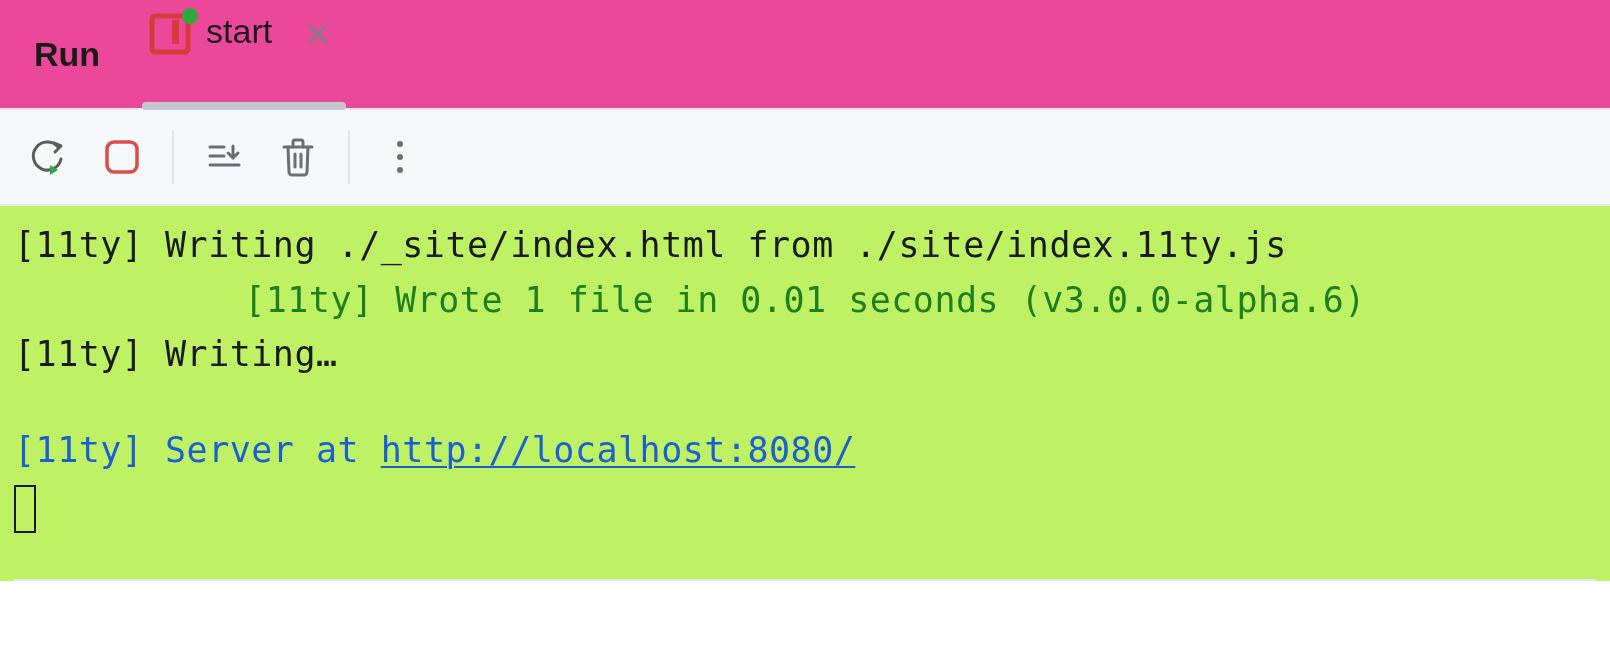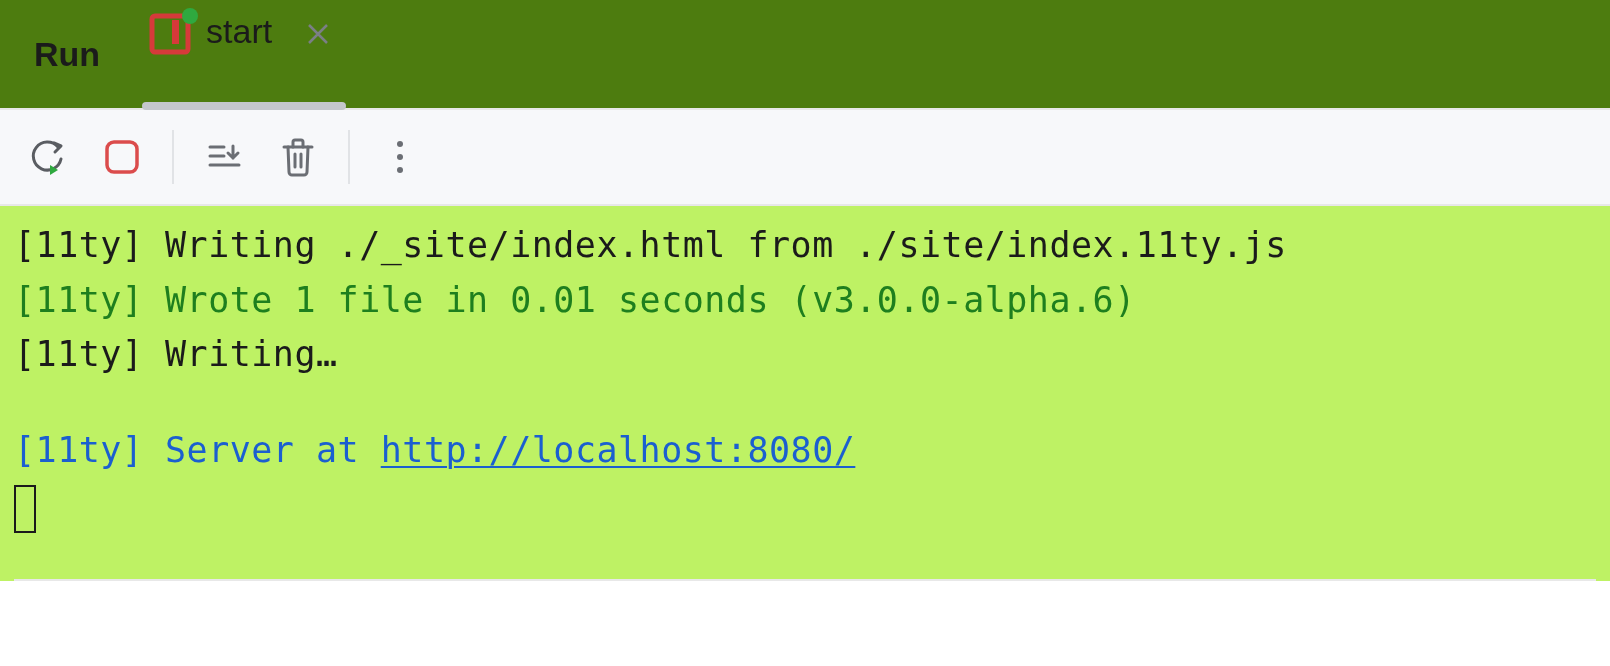--- a/index.html
+++ b/index.html
@@ -1,21 +1,21 @@
 <!DOCTYPE html>
 <html><head>
 <meta charset="utf-8">
 <style>
   * { box-sizing: border-box; margin: 0; padding: 0; }
   html, body { width: 1610px; height: 666px; font-family: -apple-system, "Segoe UI", sans-serif; background: #fff; }
   .header {
     display: flex;
     align-items: center;
     height: 110px;
-    background: #4d7c0f;
+    background: #ec4899;
     border-bottom: 2px solid #e8e8e8;
     padding: 0 12px;
     gap: 48px;
   }
   .panel-title {
     font-size: 34px;
     font-weight: 700;
     color: #1b1b1b;
     padding-left: 22px;
   }
@@ -93,21 +93,21 @@
 
   .console {
     background: #bef264;
     padding: 12px 14px 0 14px;
     font-family: "SF Mono", "Menlo", "Consolas", monospace;
     font-size: 35px;
     line-height: 1.56;
     letter-spacing: 0.5px;
   }
   .line { color: #1b1b1b; white-space: pre; }
-  .green { color: #1e7f1e; }
+  .green { color: #1e7f1e; text-align: center; }
   .blue { color: #1b5fd0; margin-top: 41px; }
   .link { text-decoration: underline; text-decoration-thickness: 2px; text-underline-offset: 4px; }
   .cursor {
     display: inline-block;
     width: 22px;
     height: 48px;
     border: 2px solid #1b1b1b;
     vertical-align: text-bottom;
     margin-top: 8px;
   }

